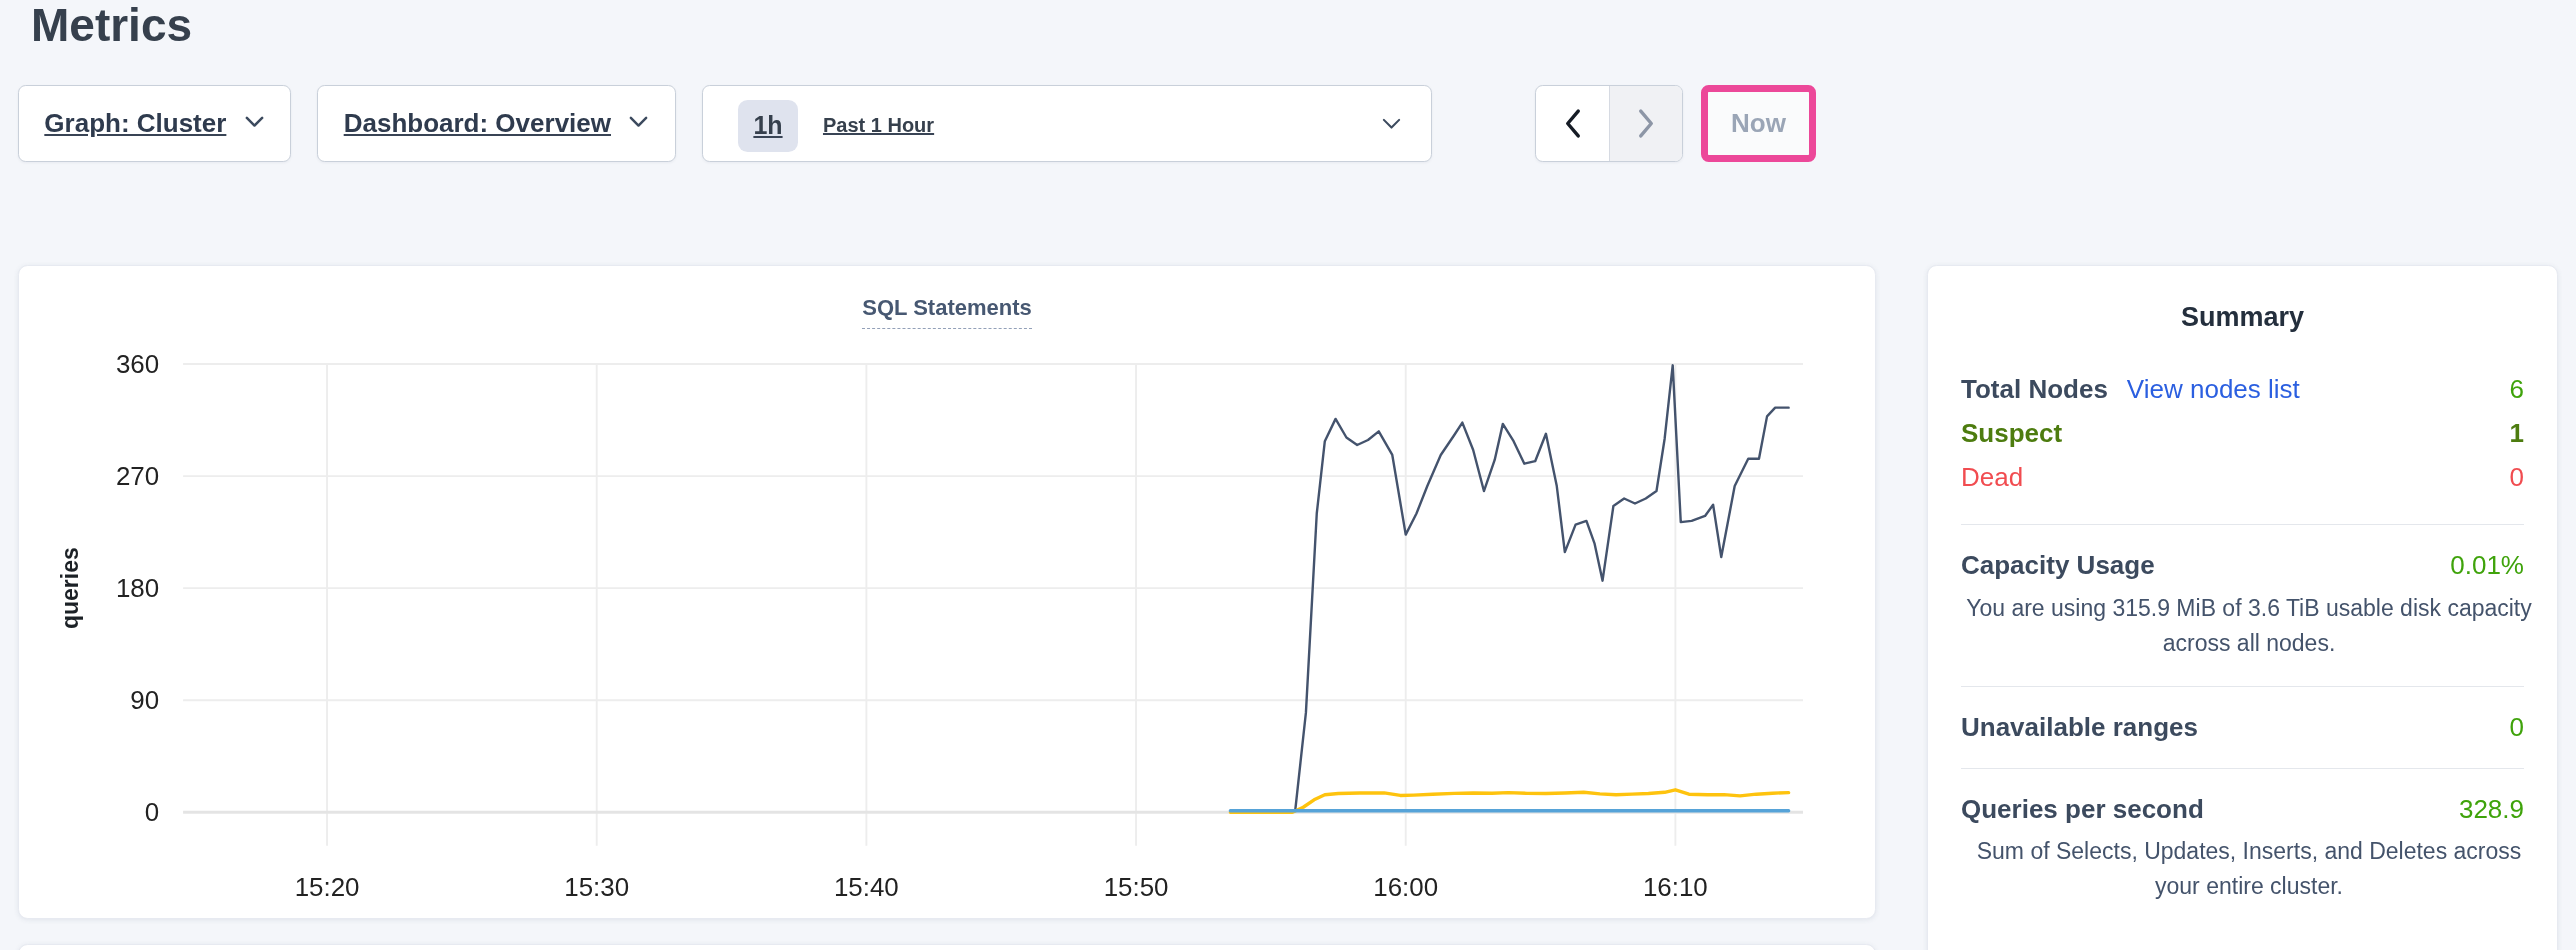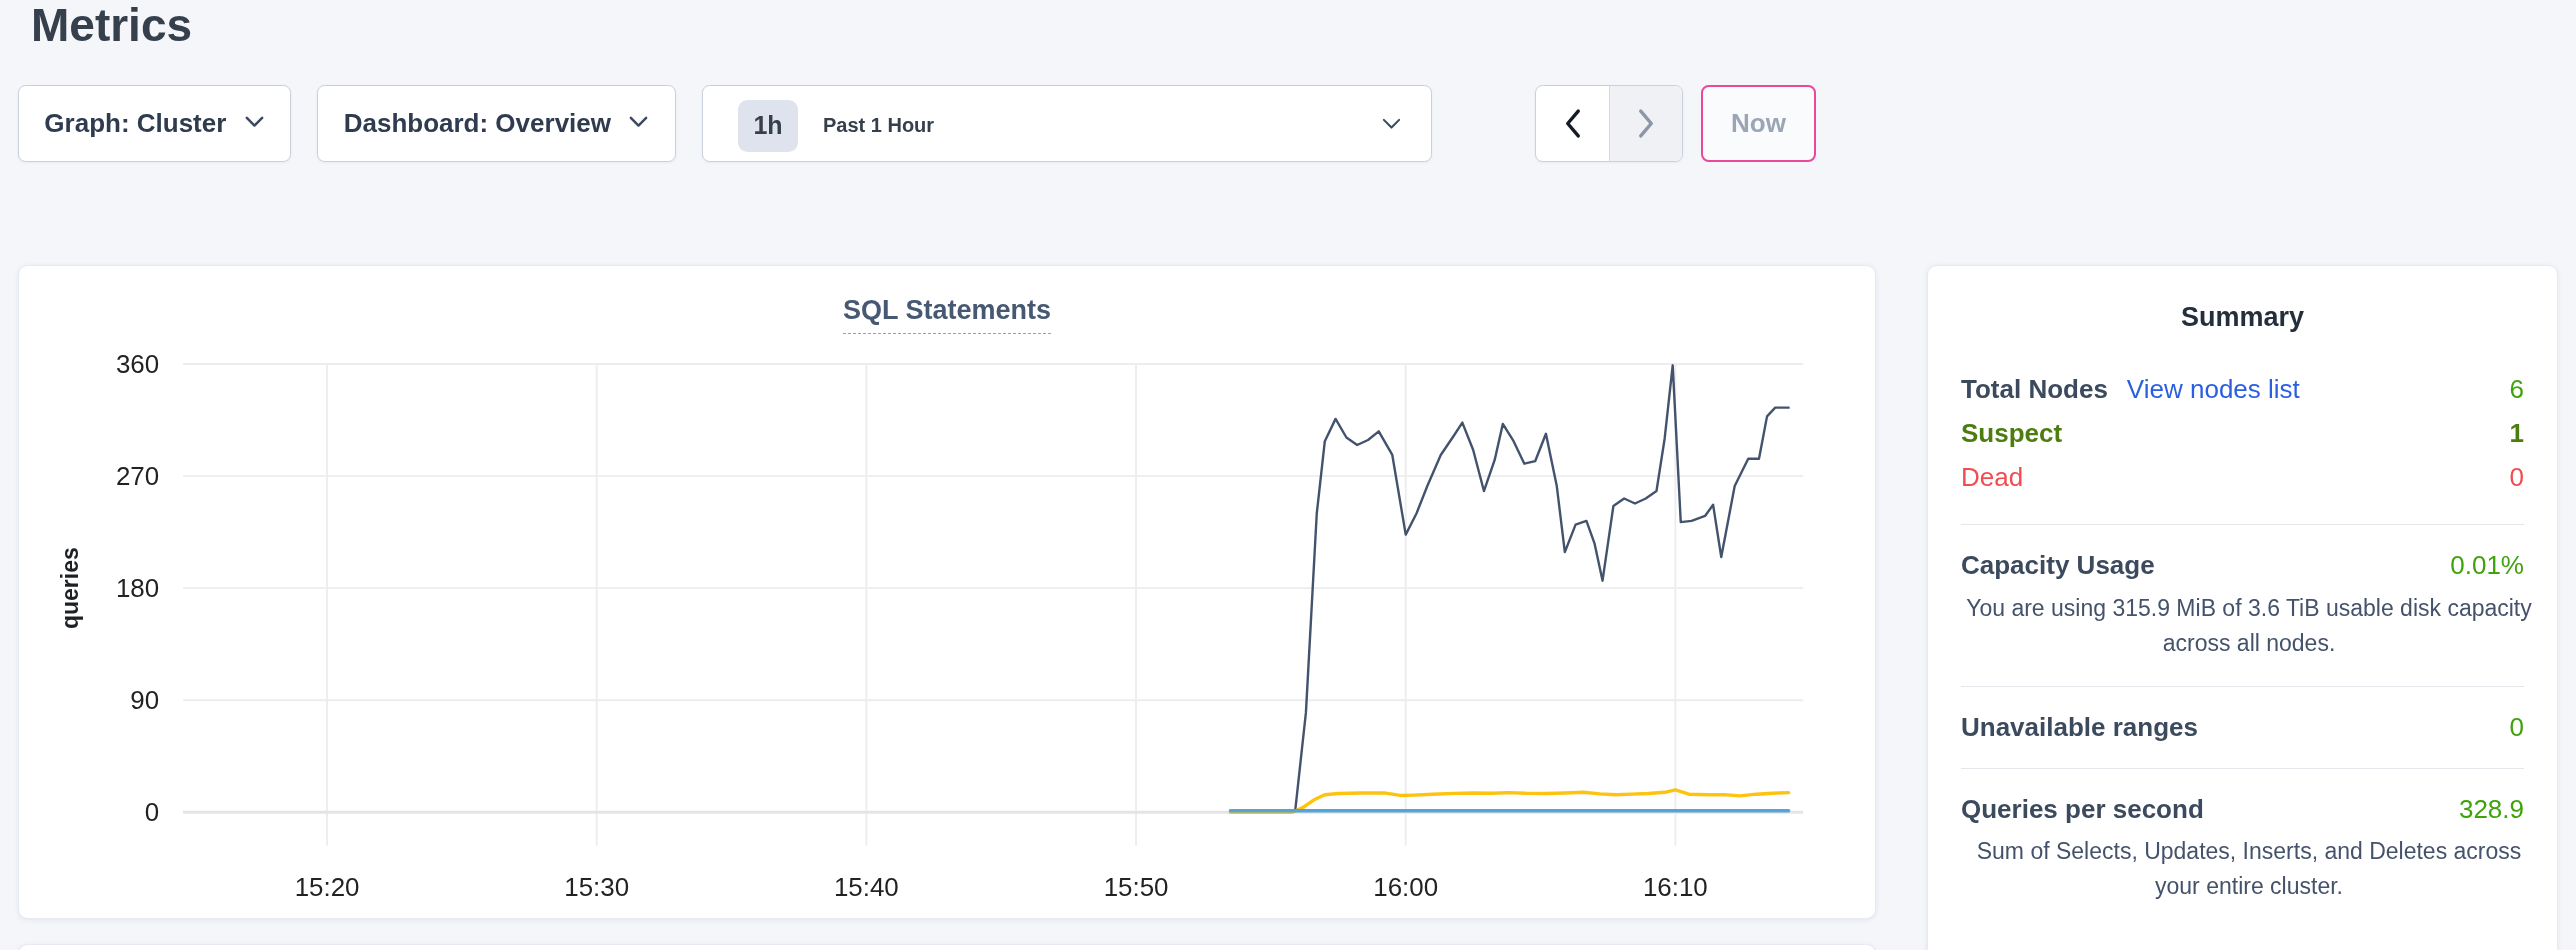--- a/index.html
+++ b/index.html
@@ -14,56 +14,57 @@
     position:absolute; left:31px; top:0px;
     font-size:46px; line-height:50px; font-weight:600; color:#36404d;
   }
   
   .ctl {
     position:absolute; top:85px; height:77px;
     background:#fff; border:1px solid #c9d0da; border-radius:7.7px;
     display:flex; align-items:center;
     box-shadow:0 1px 2.9px rgba(40,55,80,0.06);
     cursor:pointer;
+    text-decoration:underline;
   }
   .btn-graph { left:18px; width:273px; justify-content:center; }
   .btn-dashboard { left:317px; width:359px; justify-content:center; }
   .ctl .lbl { font-size:26px; font-weight:700; color:#2f3b4e; }
   .chev { margin-left:17.3px; display:inline-block; }
   .time-picker { left:702px; width:730px; padding:4px 29px 0 35px; }
   .time-badge {
     background:#dfe3ee; color:#36404d; font-weight:700; font-size:25px;
     border-radius:9.6px; padding:11.5px 15.4px; margin-right:25px;
   }
   .time-label { font-size:20px; font-weight:600; color:#36404d; flex:1; }
   .nav-group {
     position:absolute; top:85px; left:1535px; width:148px; height:77px;
     border:1px solid #c9d0da; border-radius:7.7px; display:flex; overflow:hidden;
     background:#fff; box-shadow:0 1px 2.9px rgba(40,55,80,0.06);
   }
   .nav-half { width:50%; display:flex; align-items:center; justify-content:center; cursor:pointer; }
   .nav-next { background:#f0f1f4; border-left:1px solid #d6dae2; cursor:default; }
   .now-btn {
     position:absolute; top:85px; left:1701px; width:115px; height:77px;
-    background:#fafbfc; border:2px solid #ec4899; border-radius:7.7px;
+    background:#fafbfc; border:7px solid #ec4899; border-radius:7.7px;
     display:flex; align-items:center; justify-content:center;
     font-size:26px; font-weight:600; color:#9aa5b6; cursor:default;
   }
   
   .card {
     position:absolute; background:#fff; border:1px solid #e7eaf1;
     border-radius:9.6px; box-shadow:0 1px 4.8px rgba(60,75,110,0.10);
   }
   .chart-card { left:18px; top:265px; width:1858px; height:654px; }
   .bottom-card { left:18px; top:944px; width:1858px; height:38px; border-radius:9.6px 9.6px 0 0; }
   .summary-card { left:1927px; top:265px; width:631px; height:729px; padding:27px 33px; }
   
   .chart-title-wrap { position:absolute; left:0; top:29px; width:100%; text-align:center; }
   .chart-title {
-    display:inline-block; font-size:27px; font-weight:700; color:#475872;
+    display:inline-block; font-size:22px; font-weight:700; color:#475872;
     border-bottom:1.9px dashed #93a0b8; padding-bottom:6.7px; cursor:help;
   }
   .chart-svg { position:absolute; left:0; top:0; }
   .chart-svg text { font-family:"Liberation Sans", sans-serif; }
   
   .summary-title { text-align:center; font-size:27px; font-weight:700; color:#242f3d; margin-top:9px; }
   .nodes-table { margin-top:34px; }
   .node-row { display:flex; align-items:center; height:44px; font-size:26px; }
   .node-row .spacer { flex:1; }
   .row-label-bold { font-weight:700; color:#3c4a5e; }

